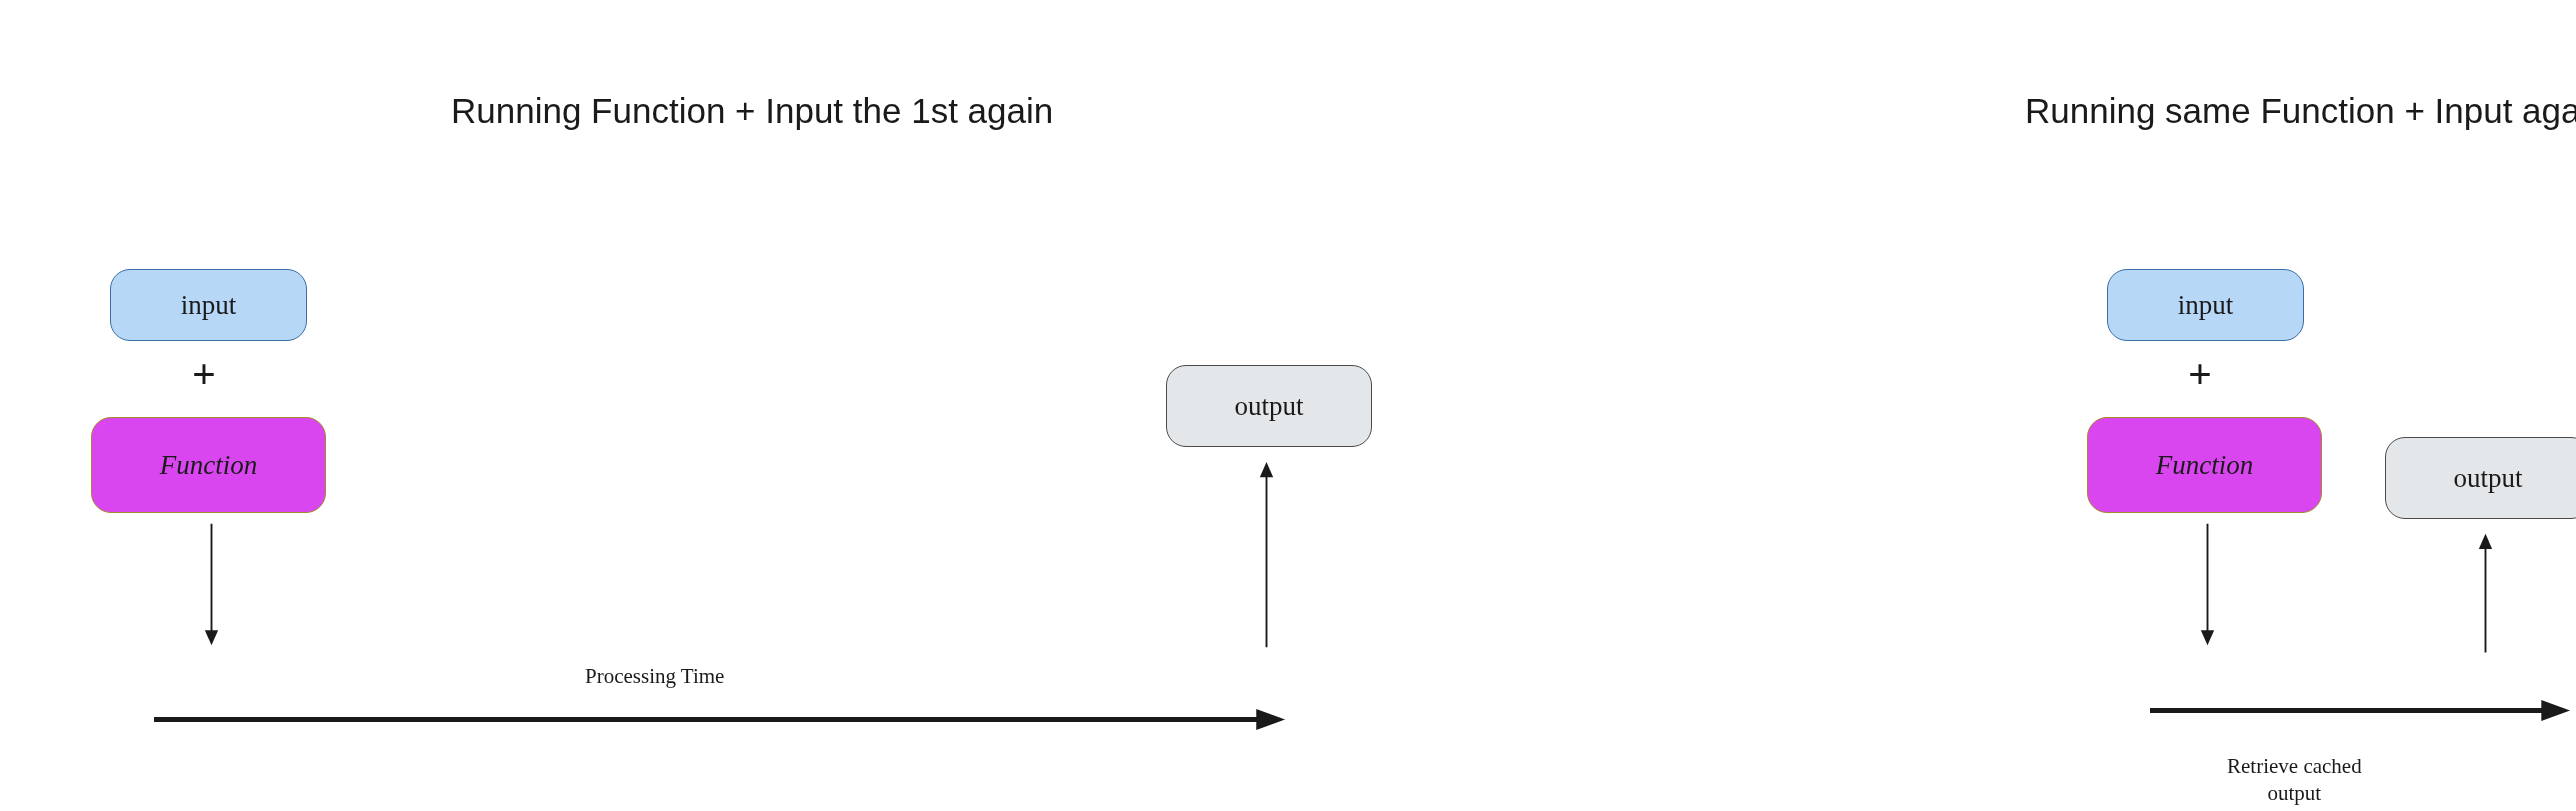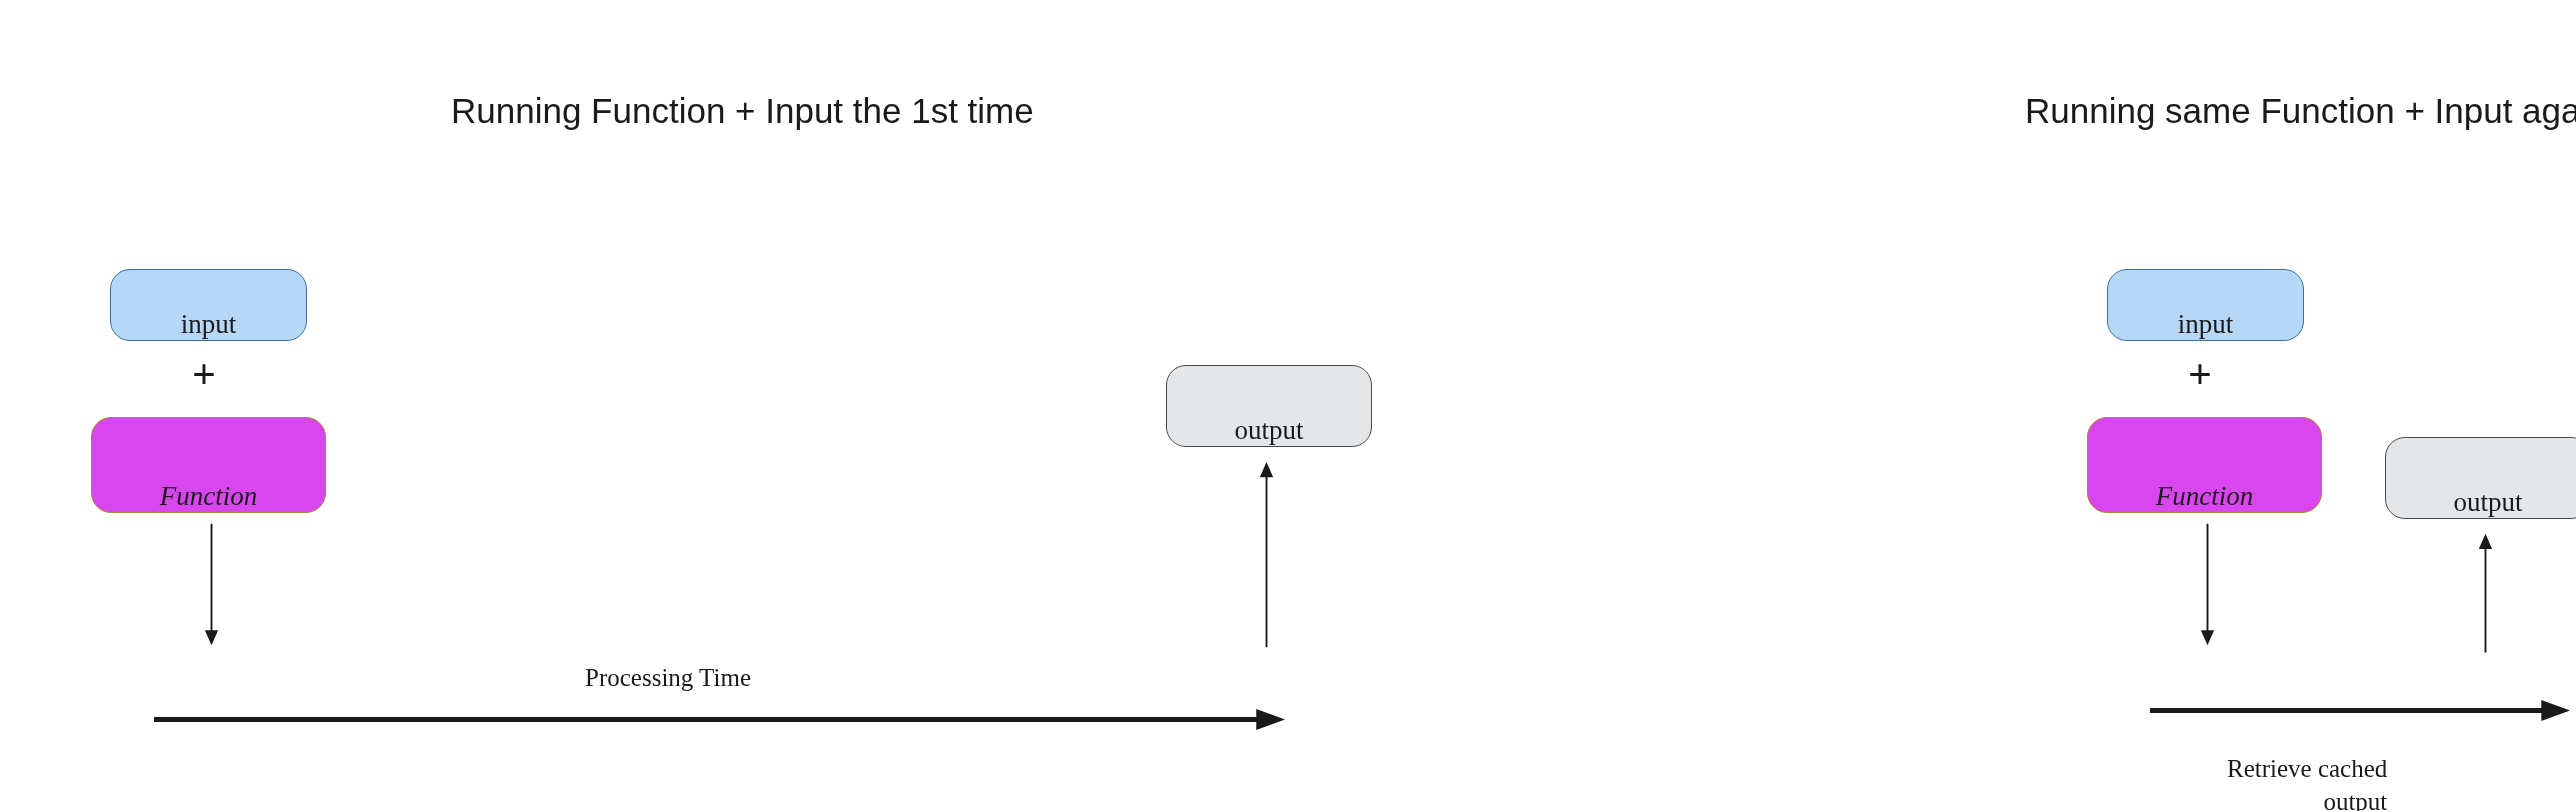--- a/index.html
+++ b/index.html
@@ -18,59 +18,59 @@
     font-size: 35px;
     color: #1a1a1a;
     font-weight: 400;
     white-space: nowrap;
   }
   .box {
     position: absolute;
     border: 1.9px solid #333;
     border-radius: 20px;
     display: flex;
-    align-items: flex-end;
+    align-items: center;
     justify-content: center;
     font-family: "Comic Sans MS", "Segoe Script", cursive;
     font-size: 27px;
     color: #1a1a1a;
   }
   .box.input    { background: #b7d7f6; border-color: #3a6ea5; }
   .box.function { background: #d946ef; border-color: #a78a2a; font-style: italic; }
   .box.output   { background: #e4e7ea; border-color: #4a4a4a; }
   .plus {
     position: absolute;
     font-family: "Comic Sans MS", "Segoe Script", cursive;
     font-size: 42px;
     font-weight: 700;
     color: #1a1a1a;
   }
   .arrow-label {
     position: absolute;
     font-family: "Comic Sans MS", "Segoe Script", cursive;
-    font-size: 25px;
+    font-size: 21px;
     color: #1a1a1a;
-    text-align: right;
+    text-align: center;
     white-space: nowrap;
   }
   svg.arrow {
     position: absolute;
     overflow: visible;
   }
   svg.arrow line {
     stroke: #1a1a1a;
   }
   svg.arrow .thin { stroke-width: 2; }
   svg.arrow .thick { stroke-width: 5; }
   svg.arrow polygon { fill: #1a1a1a; }
 </style>
 </head>
 <body>
 
-<div class="title" style="left:451px; top:91px;">Running Function + Input the 1st time</div>
+<div class="title" style="left:451px; top:91px;">Running Function + Input the 1st again</div>
 
 <div class="box input" style="left:110px; top:269px; width:197px; height:72px;">
   <span>input</span>
 </div>
 
 <div class="plus" style="left:192px; top:350px;">+</div>
 
 <div class="box function" style="left:91px; top:417px; width:235px; height:96px;">
   <span>Function</span>
 </div>

